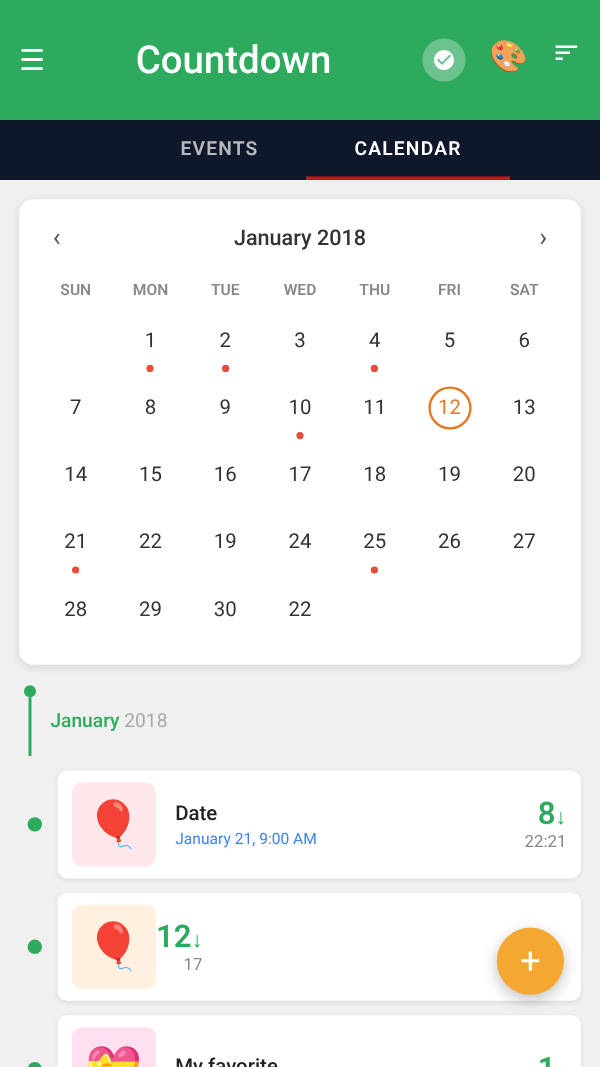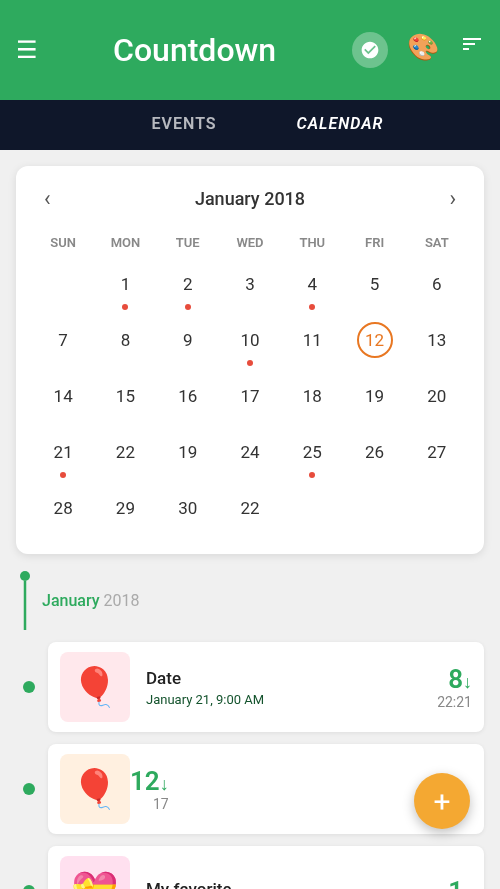--- a/index.html
+++ b/index.html
@@ -58,22 +58,21 @@
       color: rgba(255,255,255,0.7);
       font-size: 16px;
       font-weight: 600;
       padding: 14px 40px;
       cursor: pointer;
       letter-spacing: 1px;
       border-bottom: 3px solid transparent;
     }
     .tab.active {
       color: white;
-      border-bottom: 3px solid #0f172a;
-      font-style: italic;
+      border-bottom: 3px solid #b91c1c;
     }
 
     
     .calendar-card {
       background: white;
       margin: 16px 16px;
       border-radius: 12px;
       padding: 16px;
       box-shadow: 0 2px 8px rgba(0,0,0,0.1);
     }
@@ -186,21 +185,21 @@
       flex: 1;
       padding-left: 16px;
     }
     .event-name {
       font-size: 17px;
       font-weight: 500;
       color: #222;
     }
     .event-date {
       font-size: 13px;
-      color: #14532d;
+      color: #3b82f6;
       margin-top: 4px;
     }
     .event-countdown {
       display: flex;
       flex-direction: column;
       align-items: flex-end;
     }
     .event-days {
       font-size: 26px;
       font-weight: 600;

